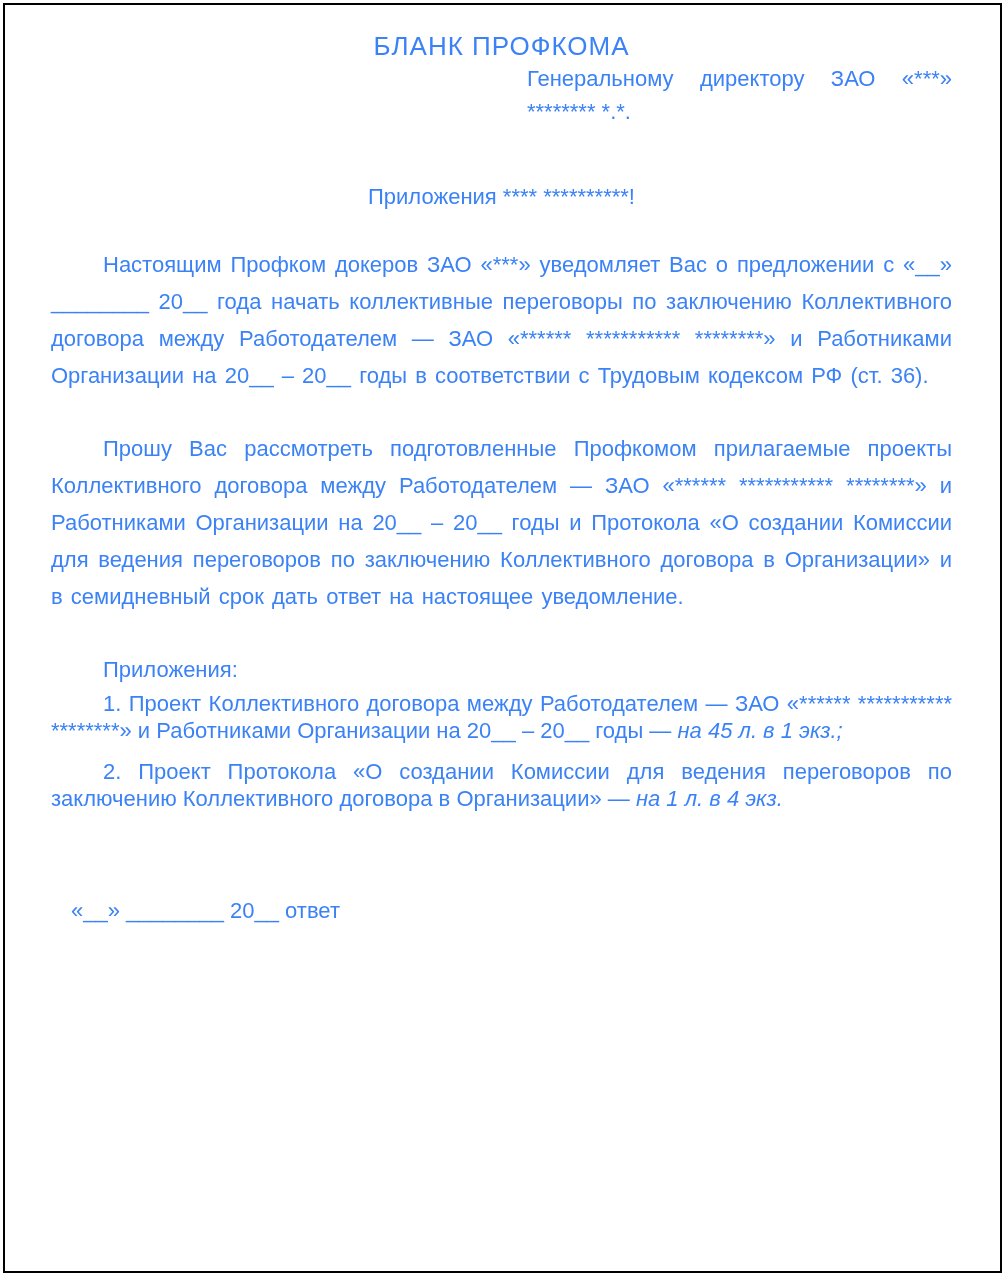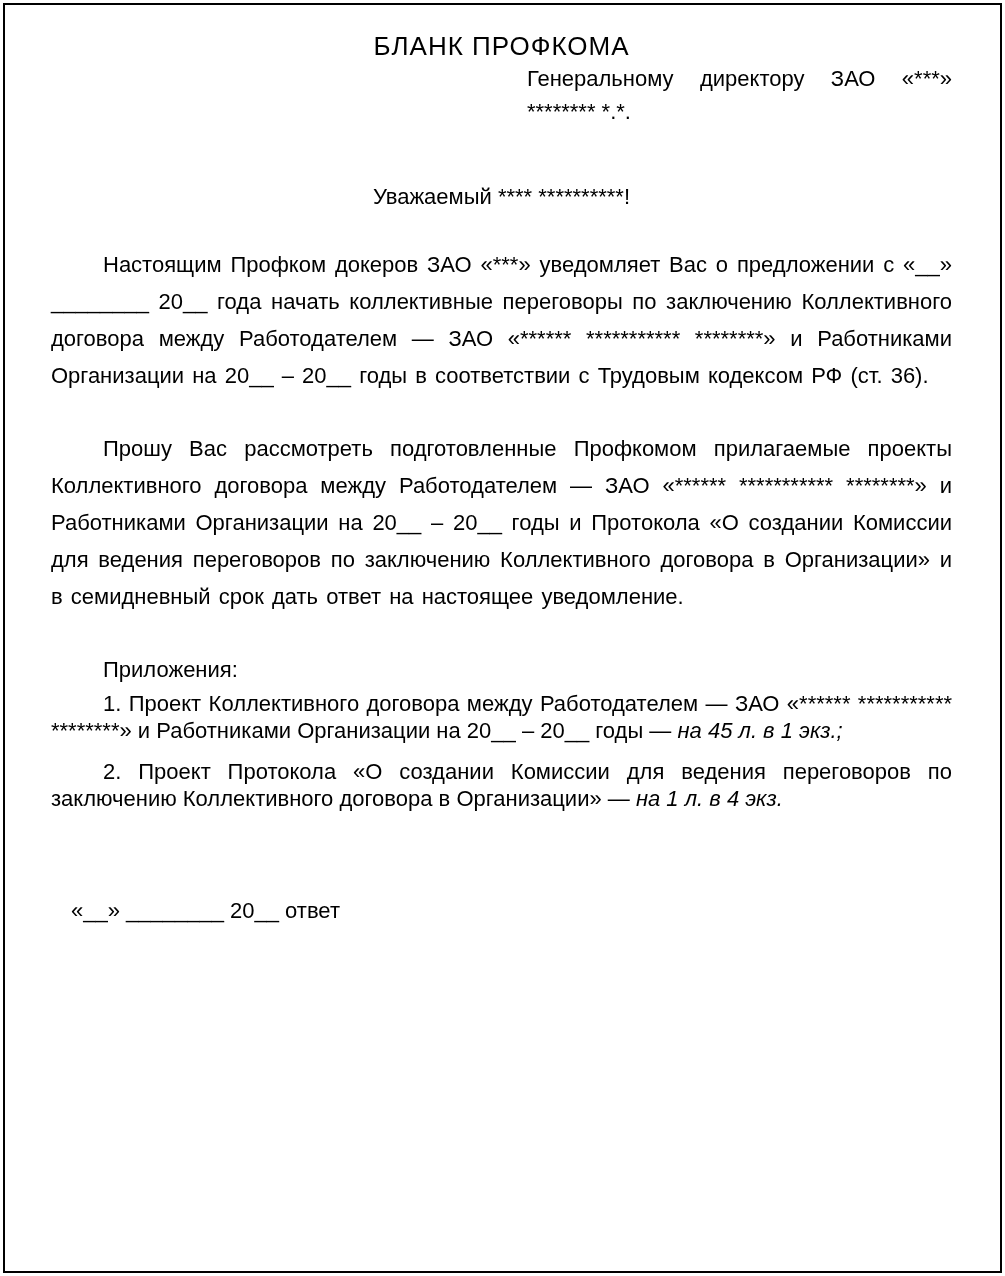--- a/index.html
+++ b/index.html
@@ -9,21 +9,21 @@
     height: 1276px;
     background: #ffffff;
     font-family: "Liberation Sans", sans-serif;
   }
   .page {
     position: absolute;
     top: 3px; left: 3px; right: 3px; bottom: 3px;
     border: 2px solid #000000;
     box-sizing: border-box;
     padding: 26px 48px 0 46px;
-    color: #000000;
+    color: #3b82f6;
     font-size: 22px;
     overflow: hidden;
   }
   .letterhead {
     text-align: center;
     font-size: 26px;
     letter-spacing: 1px;
     white-space: nowrap;
   }
   .addressee {
@@ -82,21 +82,21 @@
 
 <div class="page">
 
   <div class="letterhead">БЛАНК ПРОФКОМА</div>
 
   <div class="addressee">
     <div class="line1">Генеральному директору ЗАО «***»</div>
     <div class="line2">******** *.*.</div>
   </div>
 
-  <div class="salutation">Уважаемый **** **********!</div>
+  <div class="salutation">Приложения **** **********!</div>
 
   <p class="para">Настоящим Профком докеров ЗАО «***» уведомляет Вас о предложении с «__» ________ 20__ года начать коллективные переговоры по заключению Коллективного договора между Работодателем — ЗАО «****** *********** ********» и Работниками Организации на 20__ – 20__ годы в соответствии с Трудовым кодексом РФ (ст. 36).</p>
 
   <p class="para">Прошу Вас рассмотреть подготовленные Профкомом прилагаемые проекты Коллективного договора между Работодателем — ЗАО «****** *********** ********» и Работниками Организации на 20__ – 20__ годы и Протокола «О создании Комиссии для ведения переговоров по заключению Коллективного договора в Организации» и в семидневный срок дать ответ на настоящее уведомление.</p>
 
   <div class="attach-heading">Приложения:</div>
 
   <p class="attach-item"><span>1. Проект Коллективного договора между Работодателем — ЗАО «****** *********** ********» и Работниками Организации на 20__ – 20__ годы — </span><span class="note-italic">на 45 л. в 1 экз.;</span></p>
 
   <p class="attach-item"><span>2. Проект Протокола «О создании Комиссии для ведения переговоров по заключению Коллективного договора в Организации» — </span><span class="note-italic">на 1 л. в 4 экз.</span></p>

